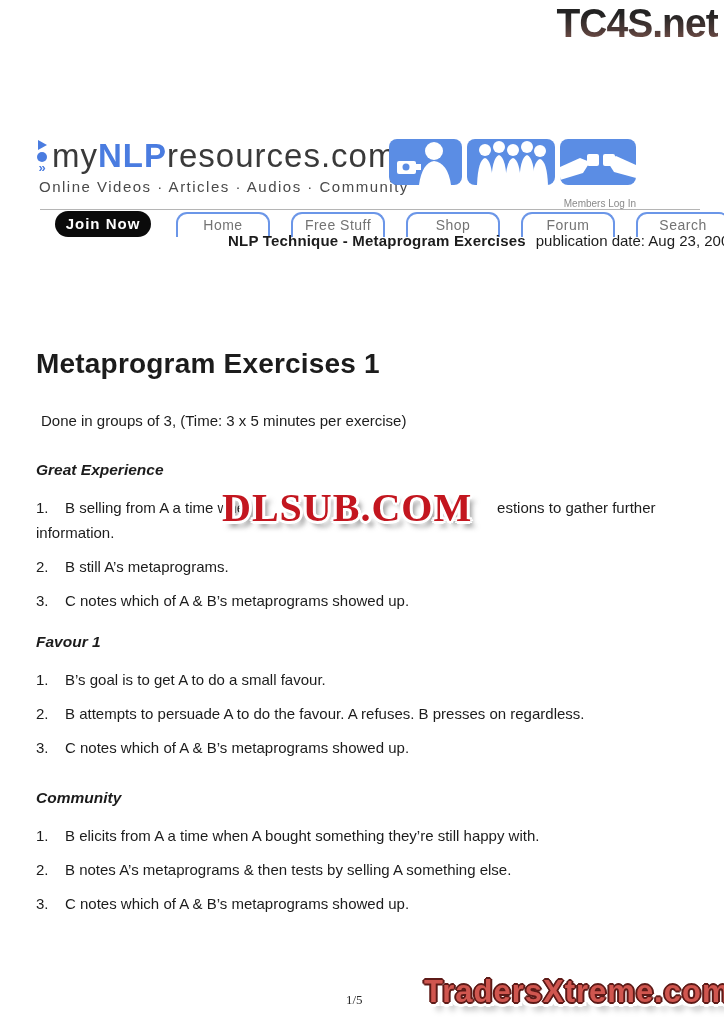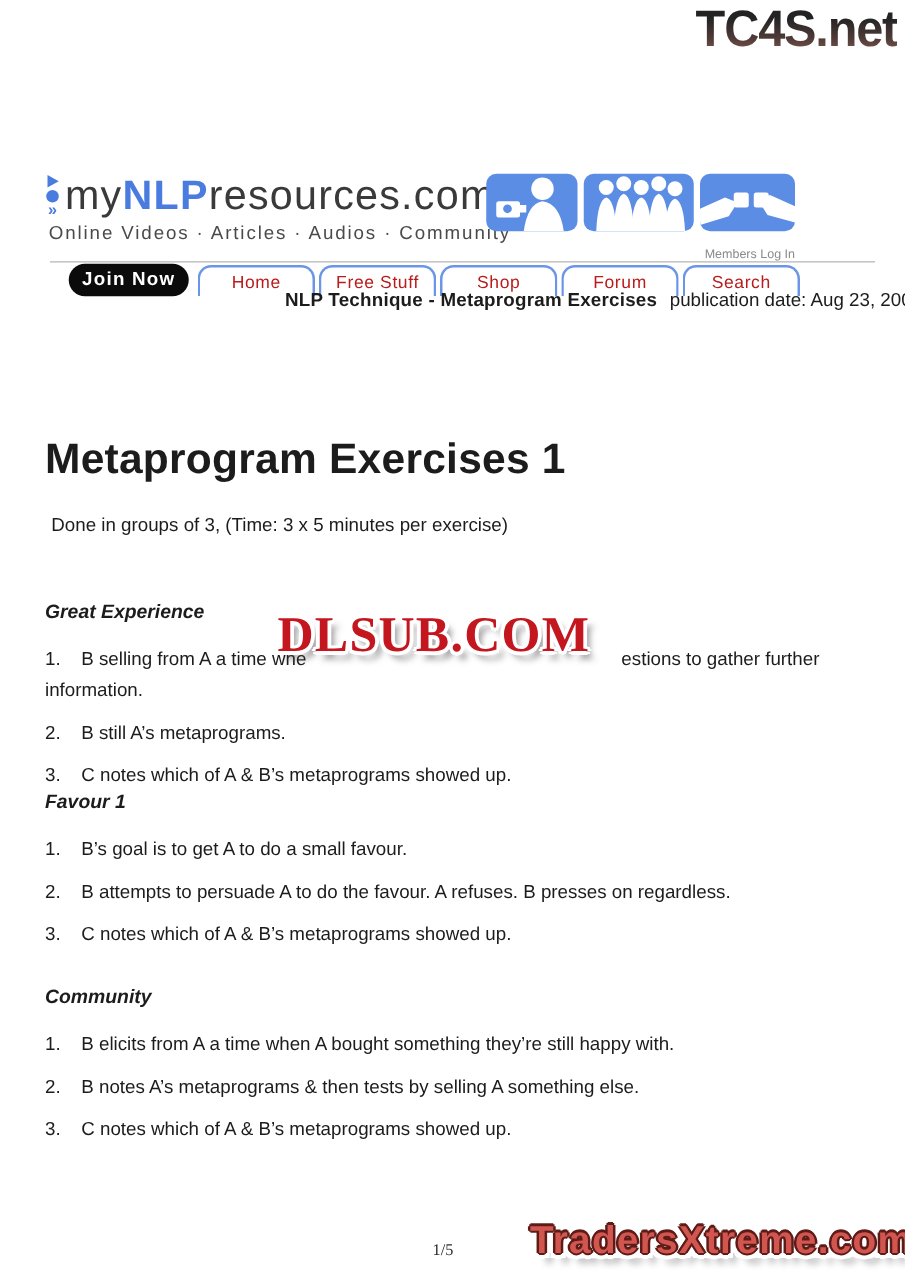--- a/index.html
+++ b/index.html
@@ -27,40 +27,40 @@
   .photo-strip{position:absolute;left:389px;top:139px;display:flex;gap:5px;}
   .photo-box{background:#5b8de4;border-radius:8px;height:46px;overflow:hidden;}
   .pb1{width:73px;} .pb2{width:88px;} .pb3{width:76px;}
   .members{position:absolute;right:88px;top:198px;font-size:10px;color:#8a8a8a;}
 
   
   .nav-line{position:absolute;left:40px;top:209px;width:660px;border-top:1px solid #b5b5b5;}
   .nav{position:absolute;left:55px;top:211px;display:flex;align-items:flex-end;justify-content:space-between;}
   .join-now{background:#0b0b0b;color:#fff;font-weight:bold;font-size:15px;letter-spacing:1px;
     border-radius:13px;padding:4px 0 5px;width:96px;text-align:center;margin-right:4px;}
-  .tab{width:90px;margin-left:3px;text-align:center;font-size:14px;color:#b91c1c;letter-spacing:.5px;
+  .tab{width:90px;margin-left:21px;text-align:center;font-size:14px;color:#737373;letter-spacing:.5px;
     border:2px solid #6b96e8;border-bottom:none;border-radius:11px 11px 0 0;background:#fff;
     padding:3px 0 4px;}
 
   .page-title-line{position:absolute;left:228px;top:232px;font-size:15px;white-space:nowrap;}
   .page-title-line b{letter-spacing:.2px;}
   .page-title-line .pub{font-weight:normal;margin-left:10px;}
 
   
   .pager{position:absolute;right:36px;top:301px;text-align:right;font-size:14.5px;}
   .pager a{color:#0000ee;text-decoration:underline;cursor:pointer;}
   .pager .sep{color:#1c1c1c;margin:0 3px;}
   .pager .nbsp{margin-top:2px;padding-right:10px;color:#1c1c1c;}
 
   
-  .h1{position:absolute;left:36px;top:348px;font-size:34px;font-weight:bold;letter-spacing:.2px;}
+  .h1{position:absolute;left:36px;top:348px;font-size:28px;font-weight:bold;letter-spacing:.2px;}
   .intro{position:absolute;left:41px;top:412px;font-size:15px;}
 
   .section{position:absolute;left:36px;width:654px;}
-  .sec-ge{top:461px;margin-top:20px;} .sec-f1{top:633px;} .sec-p{top:789px;}
+  .sec-ge{top:461px;} .sec-f1{top:633px;} .sec-p{top:789px;}
   .sec-heading{font-size:15.5px;font-weight:bold;font-style:italic;margin:0 0 16px 0;}
   .item{font-size:15px;line-height:25px;margin:0 0 9px 0;}
   .item .num{display:inline-block;width:29px;}
   .wm-gap{display:inline-block;width:252px;}
 
   
   .wm-dlsub{position:absolute;left:222px;top:484px;font-family:"Liberation Serif",serif;
     font-weight:bold;font-size:40px;letter-spacing:1px;color:#c3161f;white-space:nowrap;
     text-shadow:-2px -2px 0 #fff,2px -2px 0 #fff,-2px 2px 0 #fff,2px 2px 0 #fff,
       0 -3px 0 #fff,0 3px 0 #fff,-3px 0 0 #fff,3px 0 0 #fff,5px 6px 5px rgba(70,70,70,.55);}

